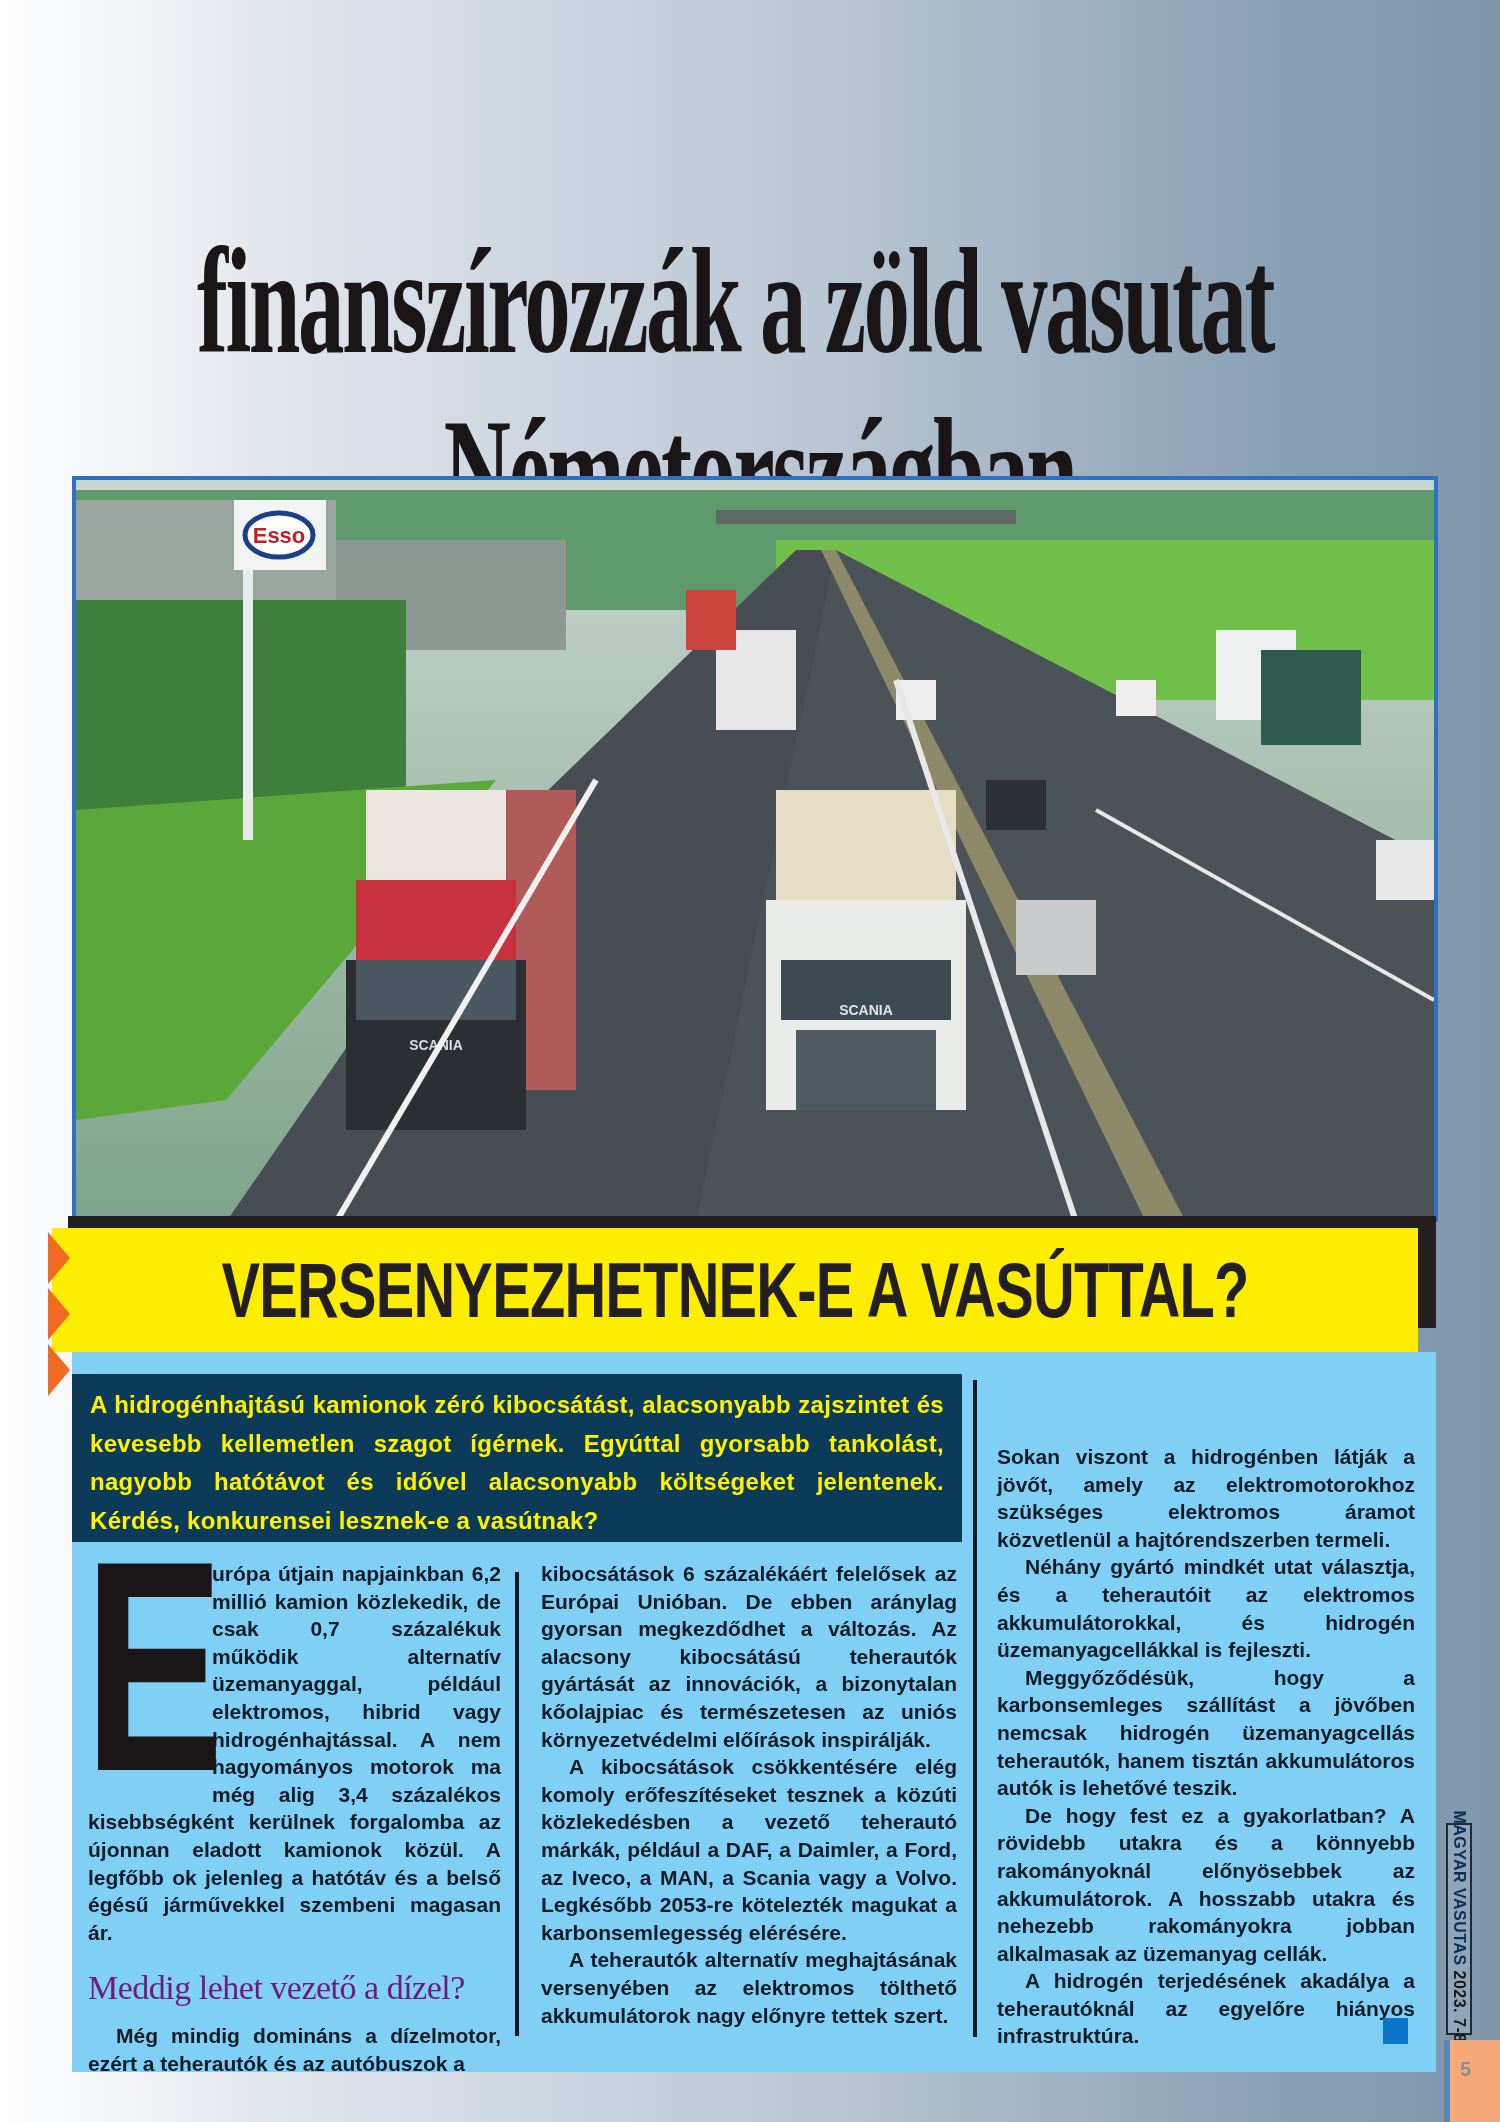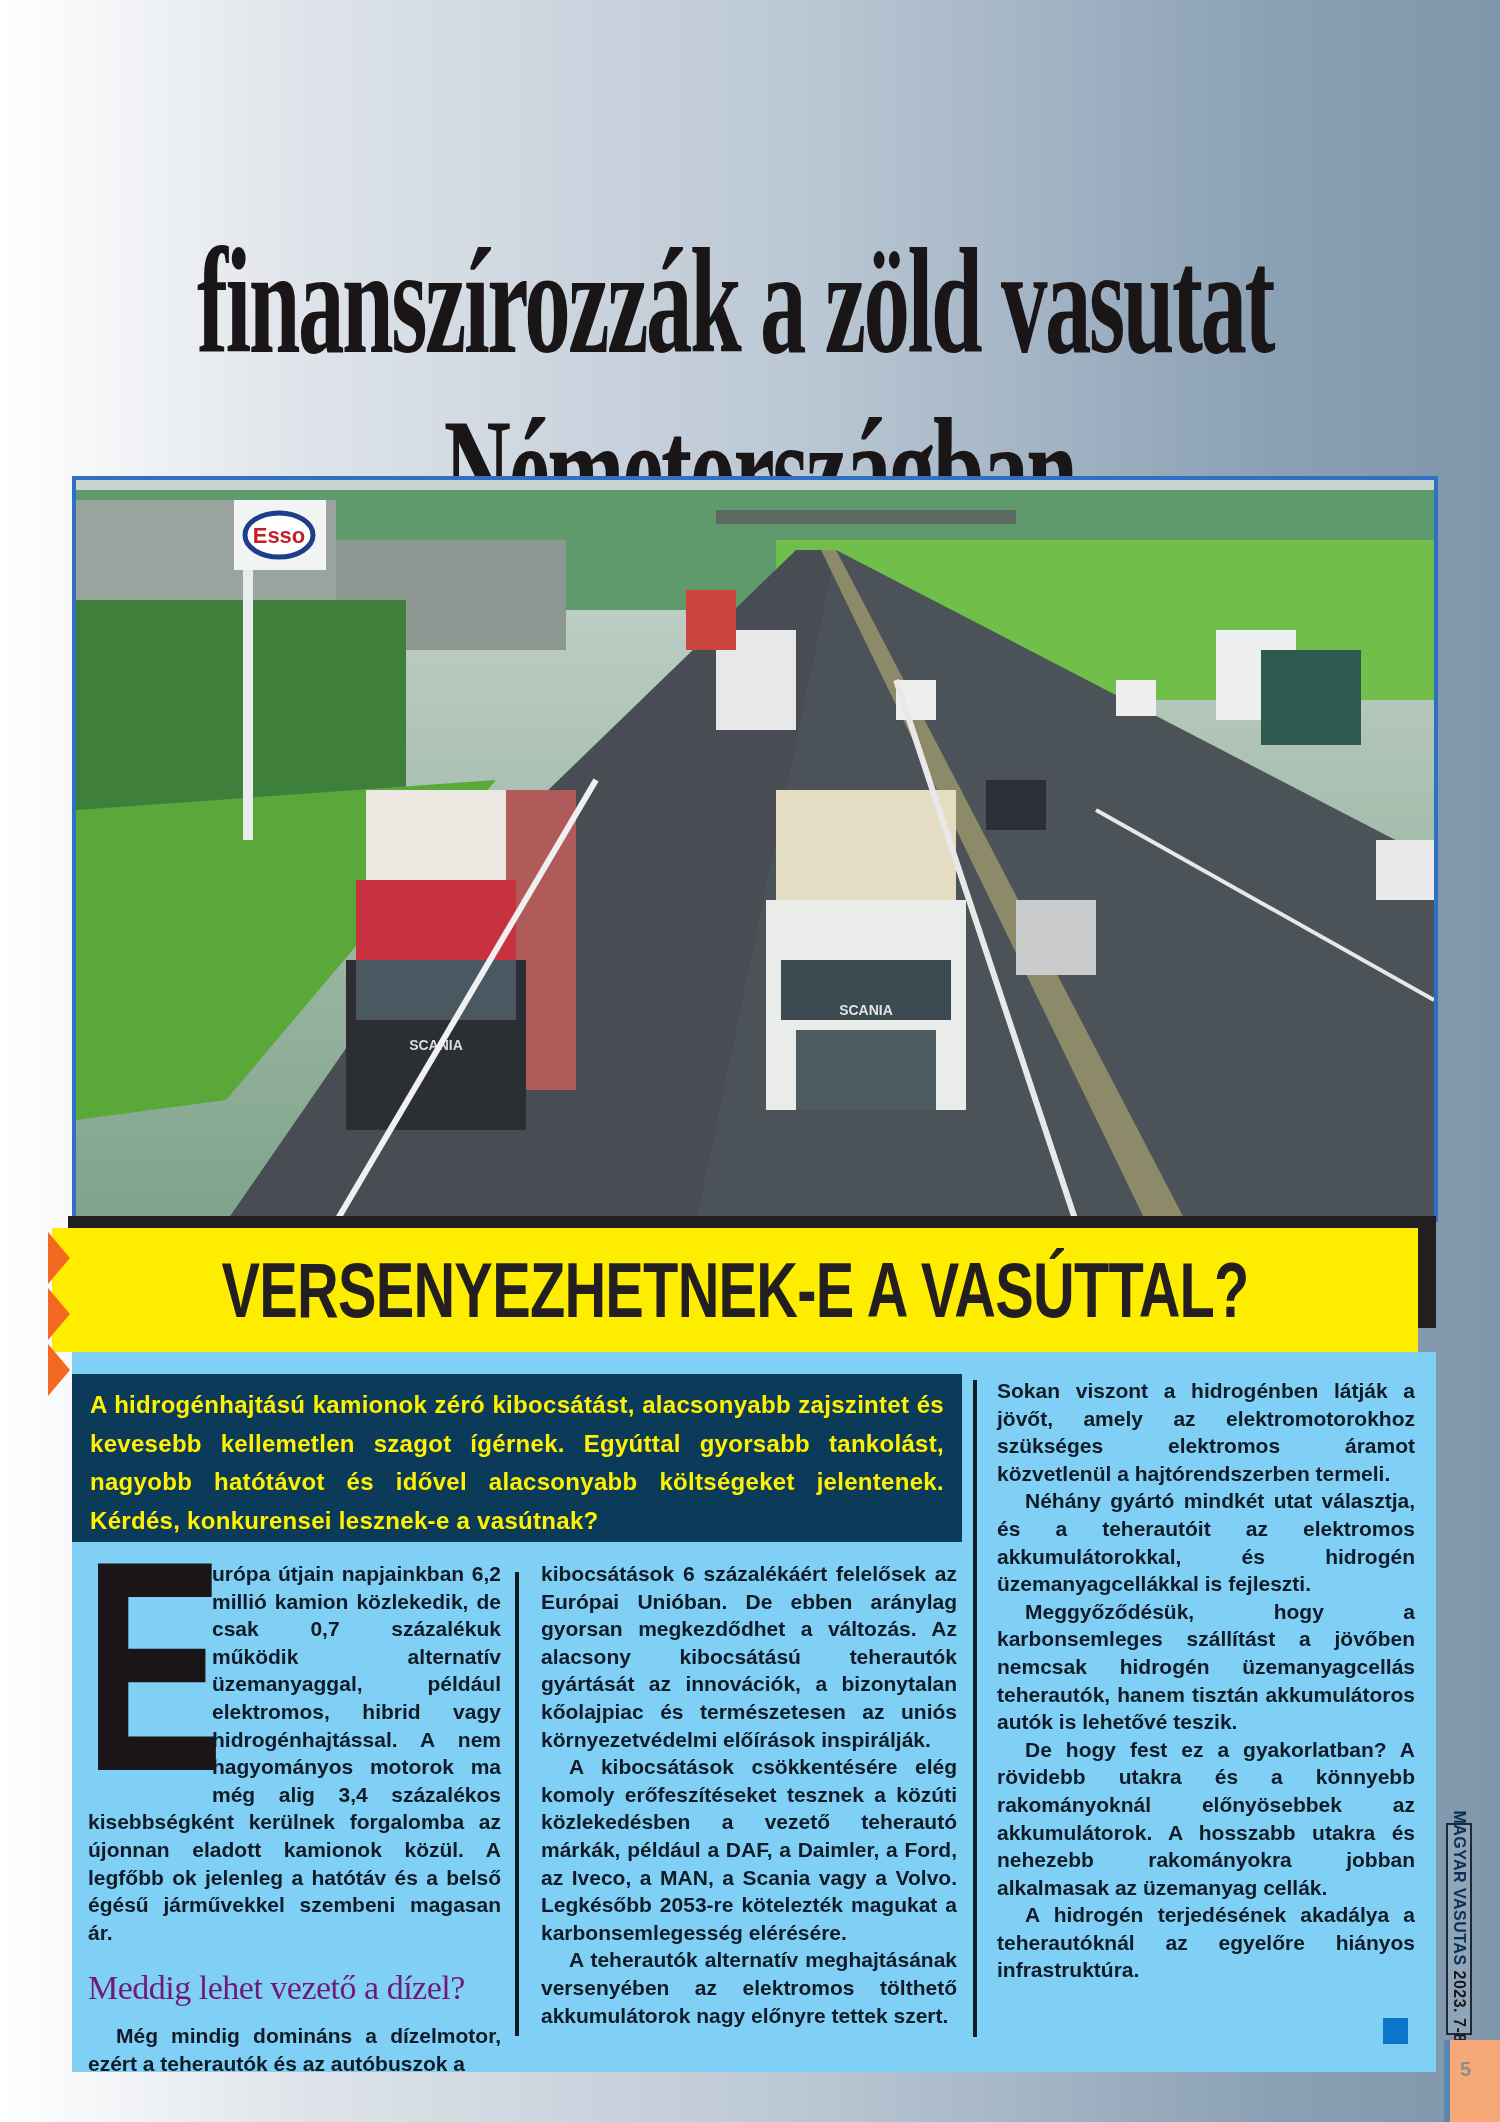--- a/index.html
+++ b/index.html
@@ -54,21 +54,21 @@
   }
   .lead p {
     margin: 4px; color: #fff200; font-weight: bold; font-size: 24px; line-height: 38.5px;
     text-align: justify; text-align-last: left; letter-spacing: 0.3px;
   }
   .col { position: absolute; top: 1560px; font-weight: bold; color: #111b28; font-size: 21px; line-height: 27.6px; text-align: justify; }
   .col p { margin: 0; text-indent: 28px; }
   .col p.noindent { text-indent: 0; }
   .col1 { left: 88px; width: 413px; }
   .col2 { left: 541px; width: 416px; }
-  .col3 { left: 997px; width: 418px; top: 1377px; }
+  .col3 { left: 997px; width: 418px; top: 1443px; }
   .rule { position: absolute; width: 4px; background: #111b28; }
   .rule1 { left: 515px; top: 1572px; height: 464px; }
   .rule2 { left: 973px; top: 1380px; height: 657px; }
   .dropcap {
     float: left; font-family: "Liberation Sans", sans-serif; font-weight: bold;
     font-size: 300px; line-height: 212px; height: 222px; margin: 0 10px 0 -4px;
     color: #1a1516; transform: scaleX(0.7); transform-origin: 0 0; width: 118px;
   }
   .subhead {
     font-family: "Liberation Serif", serif; font-weight: normal; color: #701a75;

